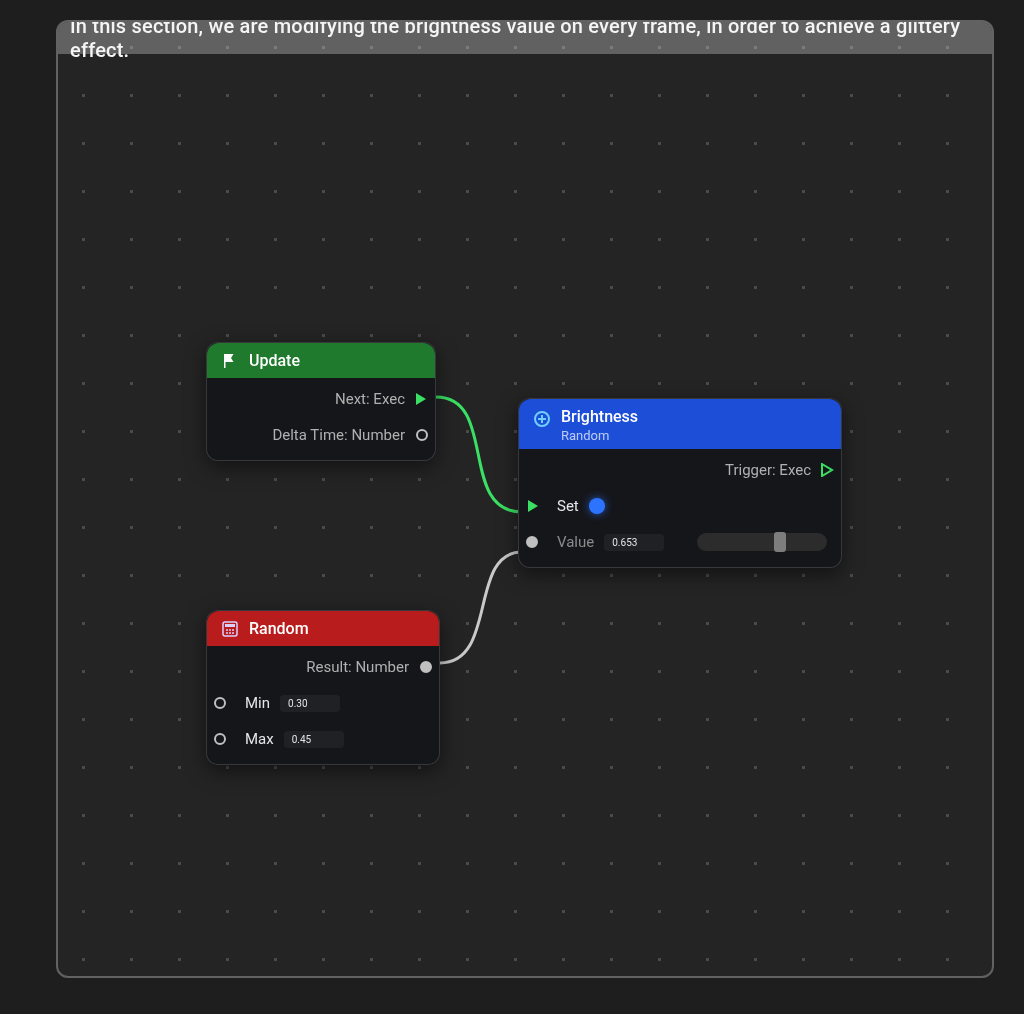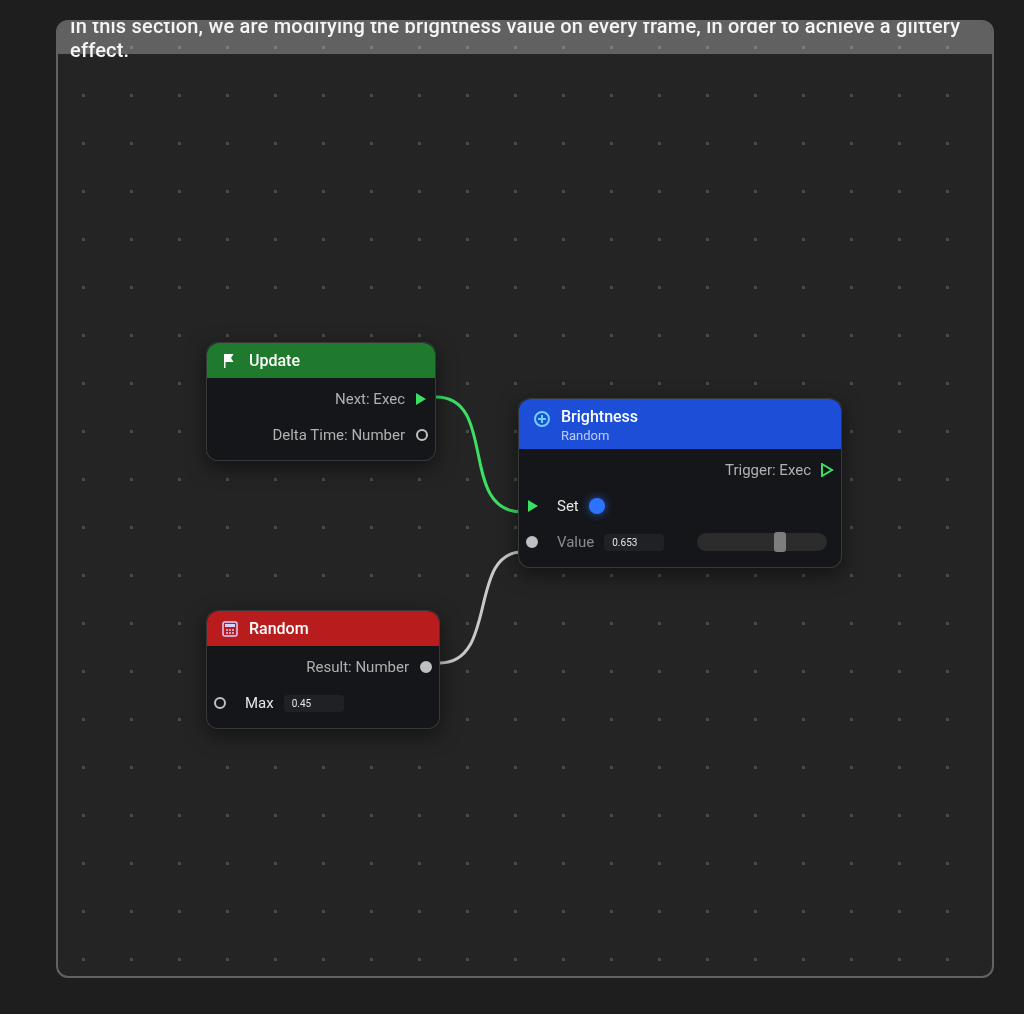--- a/index.html
+++ b/index.html
@@ -273,19 +273,25 @@
     </div>
     <div class="node-body">
       <div class="row right">
         <span class="dim">Result: Number</span>
         <span class="port out data filled" style="top:7px;"></span>
         <span style="width:6px;"></span>
       </div>
       <div class="row left">
         <span class="port in data" style="top:7px;"></span>
         <span style="width:14px;"></span>
+        <span>Min</span>
+        <span class="value-pill">0.30</span>
+      </div>
+      <div class="row left">
+        <span class="port in data" style="top:7px;"></span>
+        <span style="width:14px;"></span>
         <span>Max</span>
         <span class="value-pill">0.45</span>
       </div>
     </div>
   </div>
 
 </div>
 
 </body></html>

